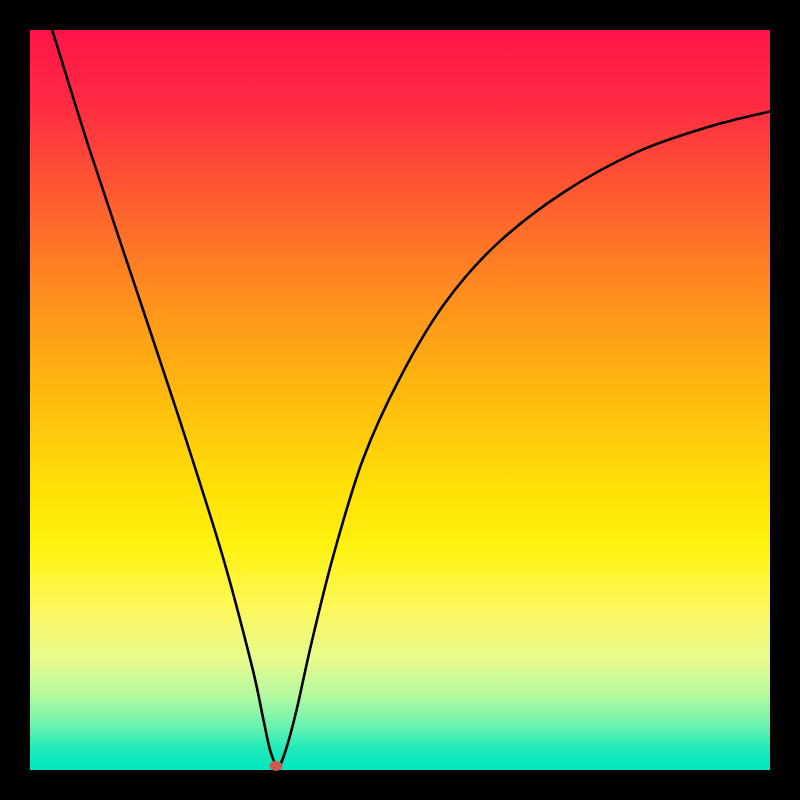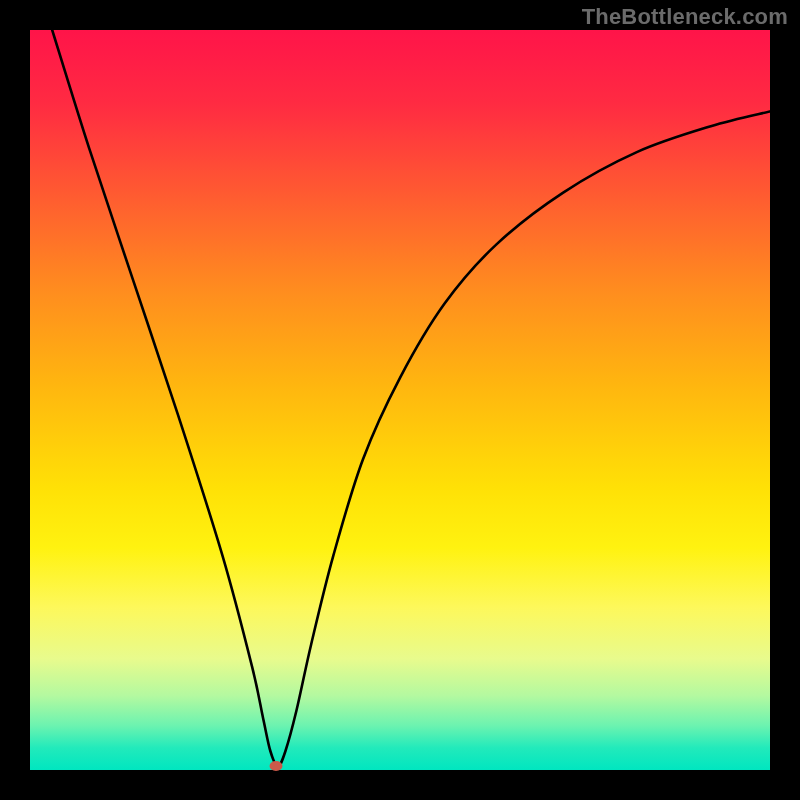--- a/index.html
+++ b/index.html
@@ -63,15 +63,14 @@
 
 <div class="frame">
 
   <div class="plot-area">
     <svg class="curve" viewBox="0 0 740 740" preserveAspectRatio="none">
       <path fill="none" stroke="#000" stroke-width="2.6" stroke-linejoin="round" stroke-linecap="round" d="M 22.2,0 C 28.366666666666667,19.73333333333333 45.63333333333333,76.46666666666664 59.2,118.39999999999998 C 72.76666666666667,160.33333333333331 88.80000000000001,207.19999999999996 103.60000000000001,251.59999999999997 C 118.4,296 133.2,339.1666666666667 148,384.8 C 162.8,430.43333333333334 180.06666666666666,483.46666666666664 192.4,525.4 C 204.73333333333335,567.3333333333333 215.21666666666667,609.2666666666667 222,636.4 C 228.78333333333333,663.5333333333333 230.01666666666665,674.0166666666667 233.1,688.2 C 236.18333333333334,702.3833333333334 238.03333333333333,713.4833333333333 240.5,721.5 C 242.96666666666667,729.5166666666667 245.43333333333334,736.3 247.9,736.3 C 250.36666666666667,736.3 252.21666666666664,730.75 255.29999999999998,721.5 C 258.3833333333333,712.25 262.0833333333333,698.6833333333333 266.4,680.8 C 270.71666666666664,662.9166666666666 275.0333333333333,640.1 281.2,614.2 C 287.3666666666667,588.3000000000001 294.76666666666665,556.2333333333333 303.4,525.4 C 312.0333333333333,494.5666666666666 321.9,458.8 333,429.2 C 344.1,399.59999999999997 356.43333333333334,373.69999999999993 370,347.79999999999995 C 383.56666666666666,321.9 398.3666666666667,296 414.40000000000003,273.8 C 430.4333333333334,251.60000000000002 446.4666666666667,233.10000000000002 466.2,214.60000000000002 C 485.9333333333333,196.10000000000002 509.3666666666666,178.2166666666666 532.8,162.79999999999995 C 556.2333333333332,147.3833333333333 582.1333333333332,133.20000000000002 606.8,122.10000000000002 C 631.4666666666667,111.00000000000004 658.6,102.98333333333339 680.8000000000001,96.20000000000005 C 703.0000000000001,89.4166666666667 730.1333333333333,83.86666666666666 740,81.39999999999998"></path>
     </svg>
     <div class="dot" style="left: 245.68px; top: 736.3px; background: rgb(204, 90, 74);"></div>
   </div>
 
-  <div class="watermark">TheBottleneck.com</div>
 
 </div>
 
 </body></html>

